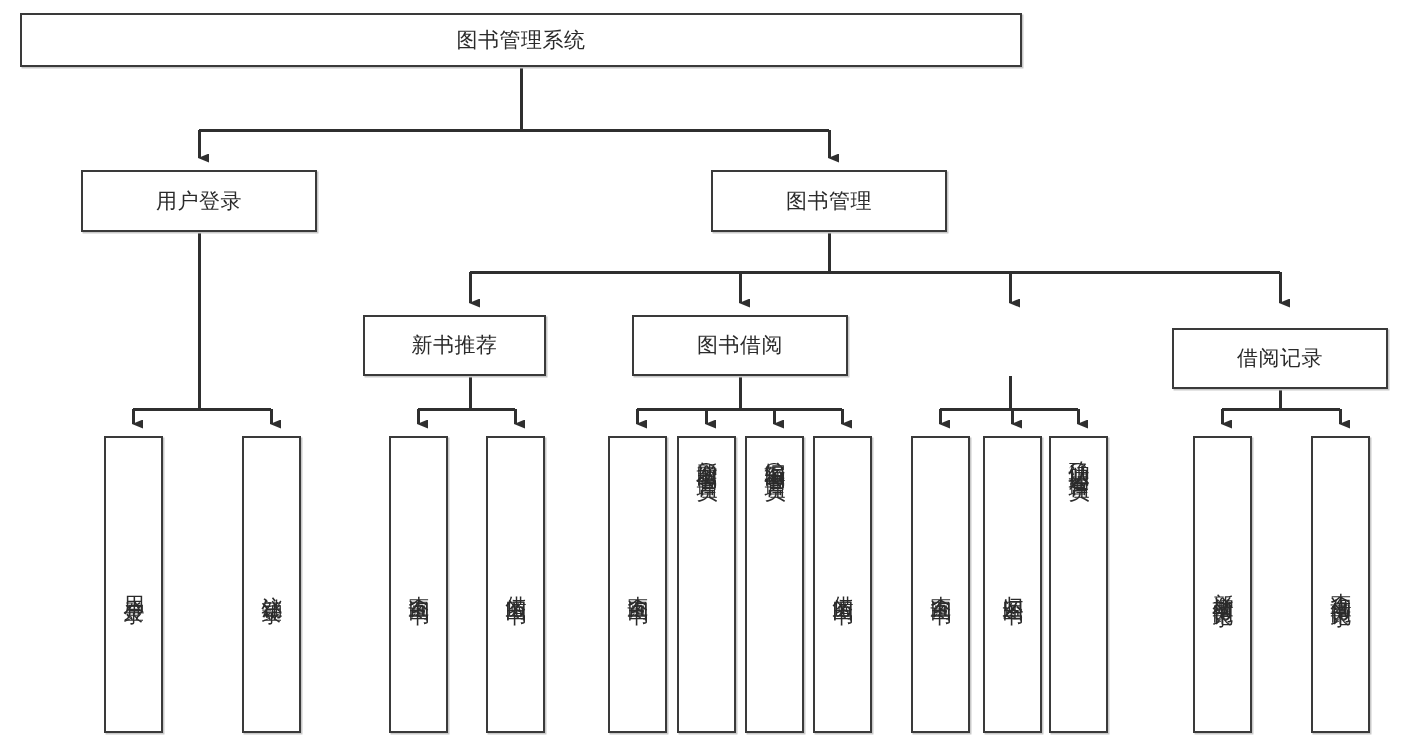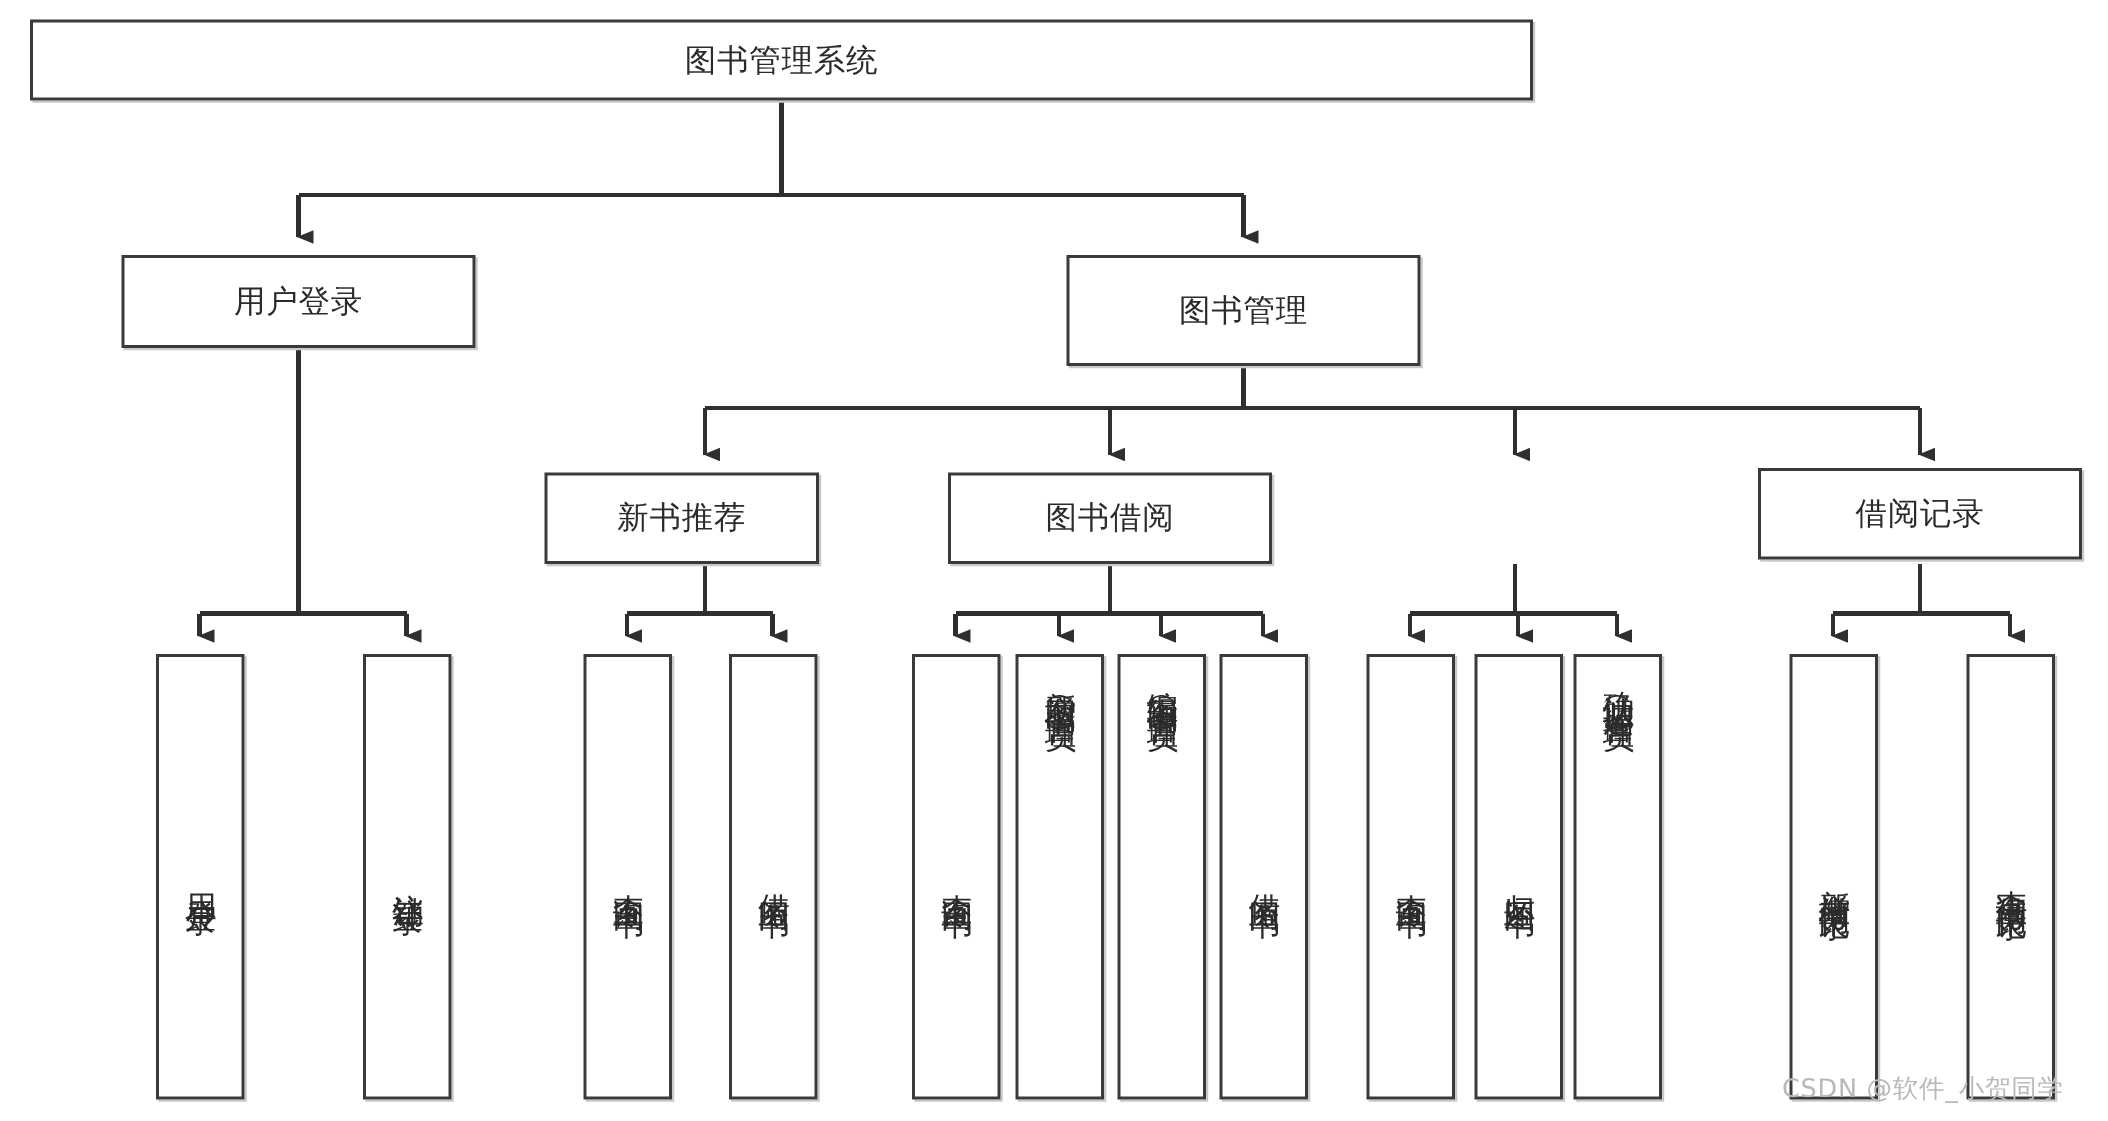--- a/index.html
+++ b/index.html
@@ -130,31 +130,31 @@
     </g>
   </svg>
 
   <div class="node-box" id="node-root" style="left: 20px; top: 13px; width: 1002px; height: 54px;">
     <span class="node-label">图书管理系统</span>
   </div>
 
   <div class="node-box" id="node-l2-0" style="left: 81px; top: 170px; width: 236px; height: 62px;">
     <span class="node-label">用户登录</span>
   </div>
-  <div class="node-box" id="node-l2-1" style="left: 711px; top: 170px; width: 236px; height: 74px; font-family: Liberation Serif, serif;">
+  <div class="node-box" id="node-l2-1" style="left: 711px; top: 170px; width: 236px; height: 62px; font-family: Liberation Serif, serif;">
     <span class="node-label">图书管理</span>
   </div>
 
   <div class="node-box" id="node-l3-0" style="left: 363px; top: 315px; width: 183px; height: 61px;">
     <span class="node-label">新书推荐</span>
   </div>
   <div class="node-box" id="node-l3-1" style="left: 632px; top: 315px; width: 216px; height: 61px;">
     <span class="node-label">图书借阅</span>
   </div>
-  <div class="node-box" id="node-l3-3" style="left: 1172px; top: 312px; width: 216px; height: 61px;">
+  <div class="node-box" id="node-l3-3" style="left: 1172px; top: 328px; width: 216px; height: 61px;">
     <span class="node-label">借阅记录</span>
   </div>
 
   <div class="node-box vertical centered" id="node-leaf-0" style="left: 104px; top: 436px; width: 59px; height: 297px;">
     <span class="node-label">用户登录</span>
   </div>
   <div class="node-box vertical centered" id="node-leaf-1" style="left: 242px; top: 436px; width: 59px; height: 297px;">
     <span class="node-label">注销登录</span>
   </div>
   <div class="node-box vertical centered" id="node-leaf-2" style="left: 389px; top: 436px; width: 59px; height: 297px;">
@@ -184,15 +184,14 @@
   <div class="node-box vertical" id="node-leaf-10" style="left: 1049px; top: 436px; width: 59px; height: 297px;">
     <span class="node-label">确认归还（管理员）</span>
   </div>
   <div class="node-box vertical centered" id="node-leaf-11" style="left: 1193px; top: 436px; width: 59px; height: 297px;">
     <span class="node-label">新增借阅记录</span>
   </div>
   <div class="node-box vertical centered" id="node-leaf-12" style="left: 1311px; top: 436px; width: 59px; height: 297px;">
     <span class="node-label">查询借阅记录</span>
   </div>
 
-  <div id="watermark">CSDN @软件_小贺同学</div>
 
 </div>
 
 </body></html>

